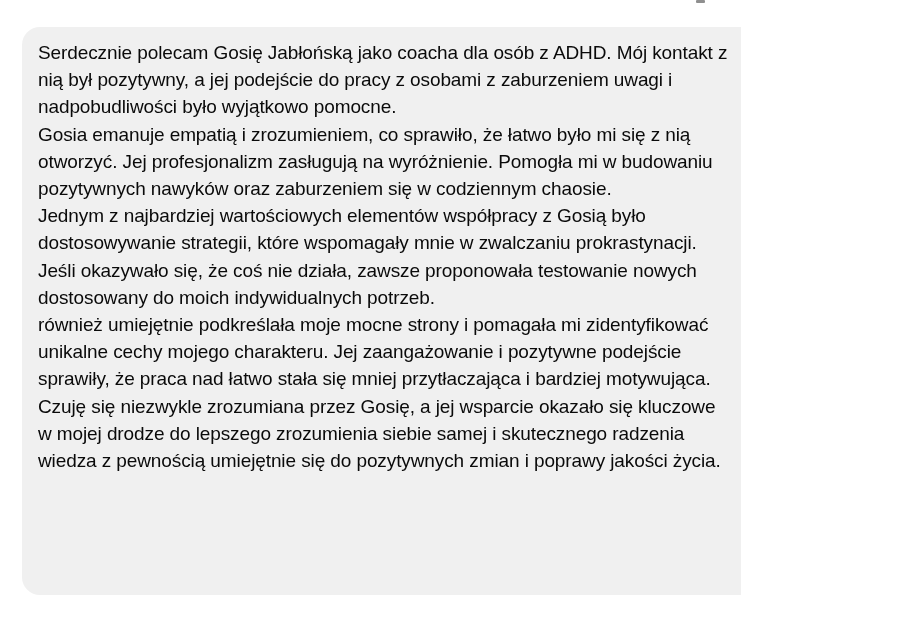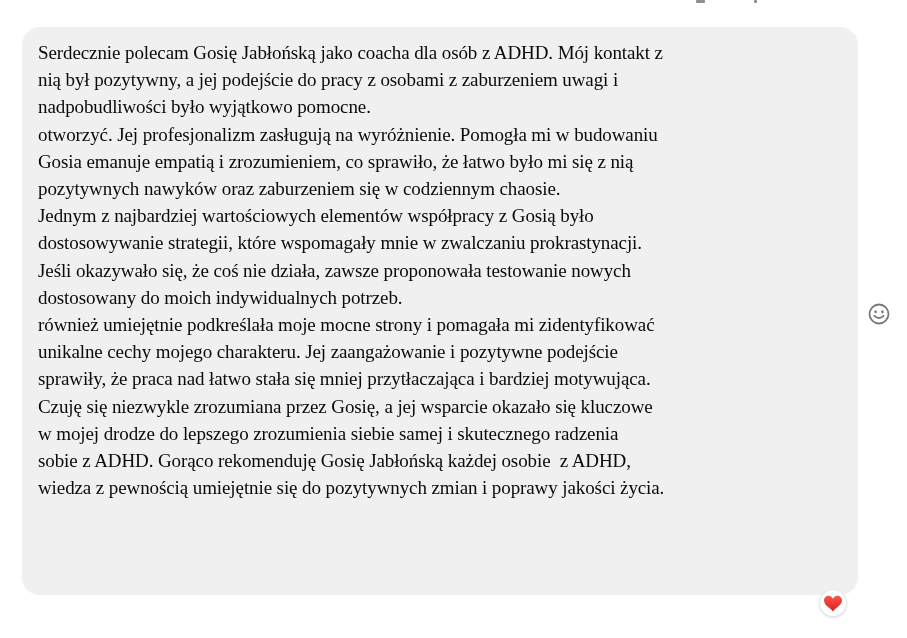--- a/index.html
+++ b/index.html
@@ -1,23 +1,23 @@
 <!DOCTYPE html>
 <html><head>
 <meta charset="utf-8">
 <style>
   * { margin: 0; padding: 0; box-sizing: border-box; }
   html, body { background: #ffffff; }
   .screen {
     position: relative;
-    width: 907px;
+    width: 741px;
     height: 638px;
     background: #ffffff;
     overflow: hidden;
-    font-family: Liberation Serif, serif;
+    font-family: Liberation Sans, sans-serif;
   }
   
   .frag {
     position: absolute;
     top: 0;
     height: 3px;
     background: #8f8f8f;
     border-radius: 1px;
   }
   .frag-a { left: 696px; width: 9px; }
@@ -77,33 +77,32 @@
 <div class="screen">
 
   <div class="frag frag-a"></div>
   <div class="frag frag-b"></div>
 
   <div class="bubble">
     <div class="msg-lines">
         <div class="msg-line">Serdecznie polecam Gosię Jabłońską jako coacha dla osób z ADHD. Mój kontakt z</div>
         <div class="msg-line">nią był pozytywny, a jej podejście do pracy z osobami z zaburzeniem uwagi i</div>
         <div class="msg-line">nadpobudliwości było wyjątkowo pomocne.</div>
+        <div class="msg-line">Gosia emanuje empatią i zrozumieniem, co sprawiło, że łatwo było mi się z nią</div>
         <div class="msg-line">otworzyć. Jej profesjonalizm zasługują na wyróżnienie. Pomogła mi w budowaniu</div>
-        <div class="msg-line">Gosia emanuje empatią i zrozumieniem, co sprawiło, że łatwo było mi się z nią</div>
         <div class="msg-line">pozytywnych nawyków oraz zaburzeniem się w codziennym chaosie.</div>
         <div class="msg-line">Jednym z najbardziej wartościowych elementów współpracy z Gosią było</div>
         <div class="msg-line">dostosowywanie strategii, które wspomagały mnie w zwalczaniu prokrastynacji.</div>
         <div class="msg-line">Jeśli okazywało się, że coś nie działa, zawsze proponowała testowanie nowych</div>
         <div class="msg-line">dostosowany do moich indywidualnych potrzeb.</div>
         <div class="msg-line">również umiejętnie podkreślała moje mocne strony i pomagała mi zidentyfikować</div>
         <div class="msg-line">unikalne cechy mojego charakteru. Jej zaangażowanie i pozytywne podejście</div>
         <div class="msg-line">sprawiły, że praca nad łatwo stała się mniej przytłaczająca i bardziej motywująca.</div>
         <div class="msg-line">Czuję się niezwykle zrozumiana przez Gosię, a jej wsparcie okazało się kluczowe</div>
         <div class="msg-line">w mojej drodze do lepszego zrozumienia siebie samej i skutecznego radzenia</div>
-        <div class="msg-line">sobie z ADHD. Gorąco rekomenduję Gosię Jabłońską każdej osobie  z ADHD,</div>
         <div class="msg-line">wiedza z pewnością umiejętnie się do pozytywnych zmian i poprawy jakości życia.</div>
       </div>
   </div>
 
   <button class="react-btn">
     <span style="display:flex;">
       <svg width="24" height="24" viewBox="0 0 24 24">
         <circle cx="12" cy="12" r="9.5" fill="none" stroke="#75777a" stroke-width="1.8"></circle>
         <ellipse cx="8.6" cy="9.8" rx="1.25" ry="1.5" fill="#75777a"></ellipse>
         <ellipse cx="15.4" cy="9.8" rx="1.25" ry="1.5" fill="#75777a"></ellipse>

